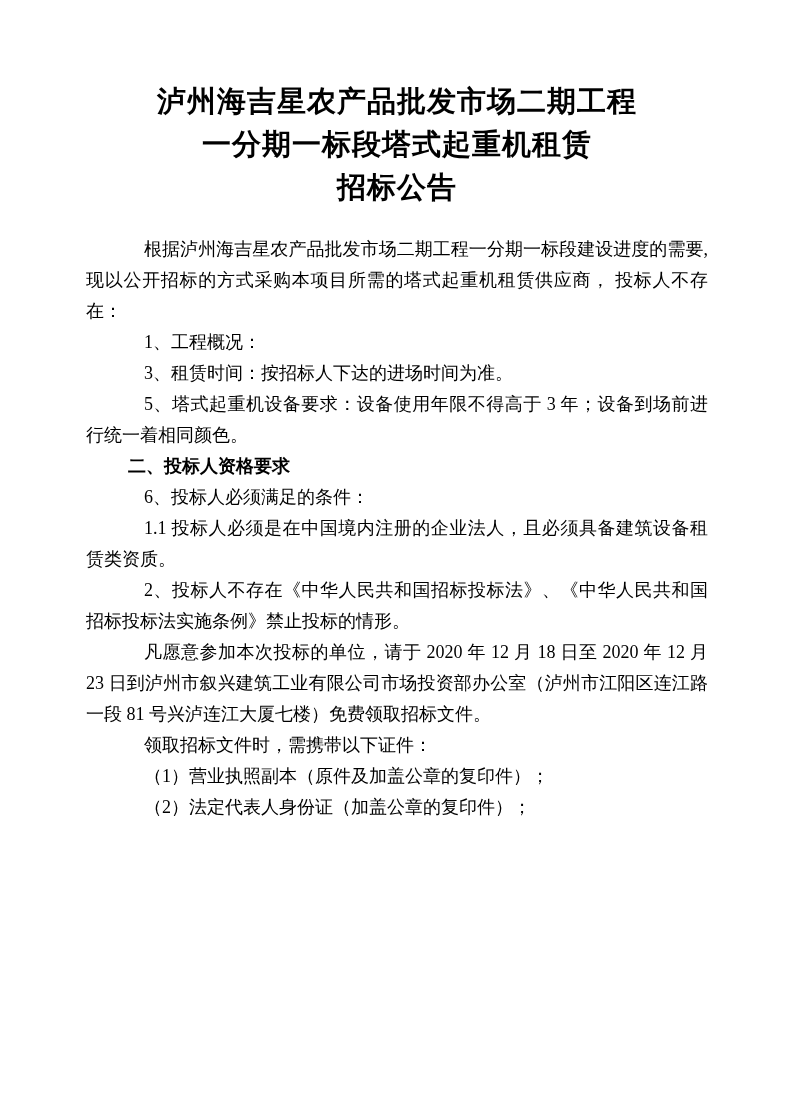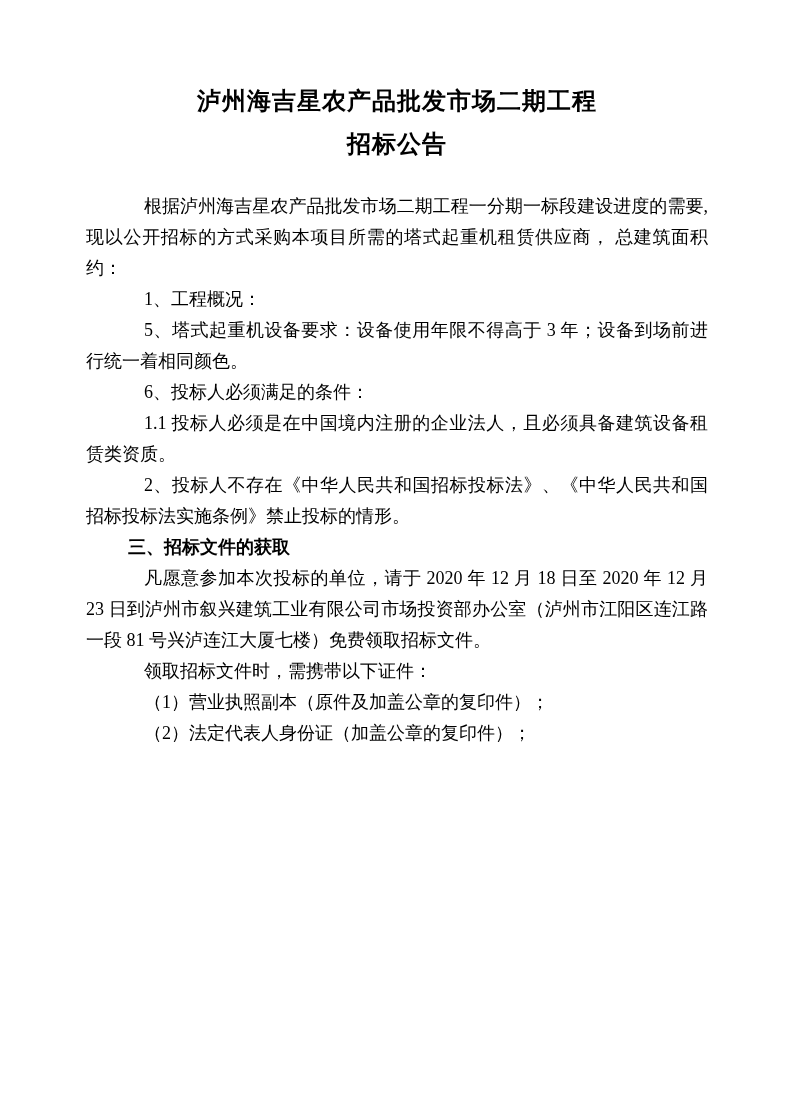--- a/index.html
+++ b/index.html
@@ -17,21 +17,21 @@
     color: #000000;
     overflow: hidden;
     font-family: "Liberation Serif", "DejaVu Serif", serif;
   }
   .title-block {
     margin: 80px 86px 0 86px;
     text-align: center;
   }
   .title-line {
     margin: 0;
-    font-size: 24px;
+    font-size: 29px;
     line-height: 43px;
     font-weight: 700;
     letter-spacing: 1px;
   }
   .content {
     margin: 25px 86px 0 86px;
     font-size: 18px;
     line-height: 31px;
     text-align: justify;
   }
@@ -46,30 +46,32 @@
     font-weight: 700;
   }
 </style>
 </head>
 <body>
 
 <div class="page">
 
   <div class="title-block">
     <p class="title-line">泸州海吉星农产品批发市场二期工程</p>
+    <p class="title-line">一分期一标段塔式起重机租赁</p>
     <p class="title-line">招标公告</p>
   </div>
 
   <div class="content">
-    <p class="indent">根据泸州海吉星农产品批发市场二期工程一分期一标段建设进度的需要,现以公开招标的方式采购本项目所需的塔式起重机租赁供应商， 总建筑面积约：</p>
+    <p class="indent">根据泸州海吉星农产品批发市场二期工程一分期一标段建设进度的需要,现以公开招标的方式采购本项目所需的塔式起重机租赁供应商， 投标人不存在：</p>
     <p class="indent">1、工程概况：</p>
+    <p class="indent">3、租赁时间：按招标人下达的进场时间为准。</p>
     <p class="indent">5、塔式起重机设备要求：设备使用年限不得高于 3 年；设备到场前进行统一着相同颜色。</p>
+    <p class="heading">二、投标人资格要求</p>
     <p class="indent">6、投标人必须满足的条件：</p>
     <p class="indent">1.1 投标人必须是在中国境内注册的企业法人，且必须具备建筑设备租赁类资质。</p>
     <p class="indent">2、投标人不存在《中华人民共和国招标投标法》、《中华人民共和国招标投标法实施条例》禁止投标的情形。</p>
-    <p class="heading">三、招标文件的获取</p>
     <p class="indent">凡愿意参加本次投标的单位，请于 2020 年 12 月 18 日至 2020 年 12 月 23 日到泸州市叙兴建筑工业有限公司市场投资部办公室（泸州市江阳区连江路一段 81 号兴泸连江大厦七楼）免费领取招标文件。</p>
     <p class="indent">领取招标文件时，需携带以下证件：</p>
     <p class="indent">（1）营业执照副本（原件及加盖公章的复印件）；</p>
     <p class="indent">（2）法定代表人身份证（加盖公章的复印件）；</p>
   </div>
 
 </div>
 
 </body></html>

